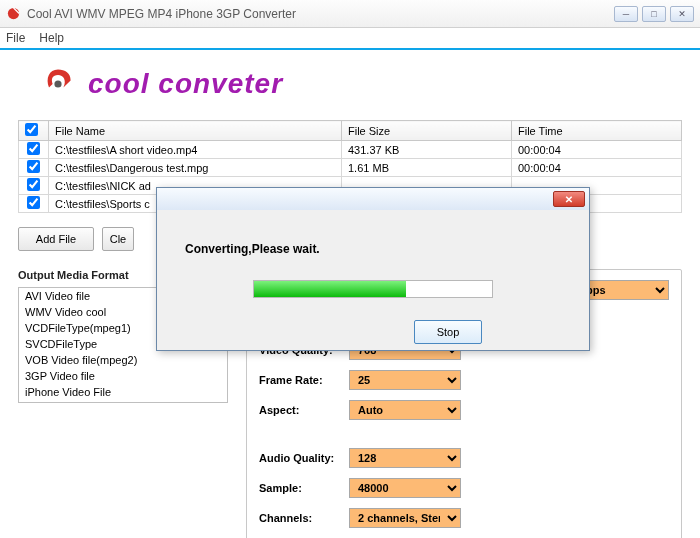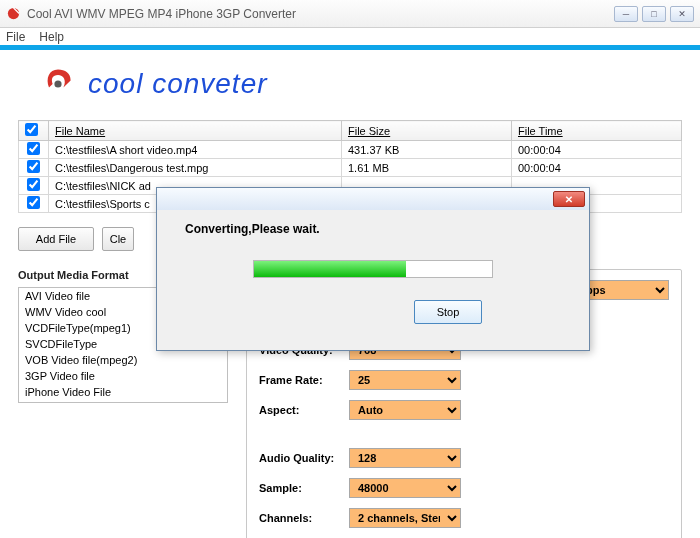--- a/index.html
+++ b/index.html
@@ -2,29 +2,29 @@
 <html><head>
 <meta charset="utf-8">
 <style>
 * { box-sizing: border-box; margin: 0; padding: 0; }
 body { font-family: Tahoma, Arial, sans-serif; font-size: 11px; background: #fff; width: 700px; height: 538px; overflow: hidden; position: relative; }
 .titlebar { height: 28px; background: linear-gradient(to bottom, #fdfdfd, #f0f0f0); border-bottom: 1px solid #d0d0d0; display: flex; align-items: center; padding: 0 6px; }
 .title-icon { width: 15px; height: 15px; margin-right: 6px; display:flex; align-items:center; justify-content:center; }
 .title-text { font-size: 12px; color: #5a5a5a; flex: 1; }
 .win-buttons { display: flex; gap: 4px; }
 .win-btn { width: 24px; height: 16px; border: 1px solid #a8b8d0; border-radius: 2px; background: linear-gradient(to bottom, #f8fbff, #d8e4f4); display: flex; align-items: center; justify-content: center; font-size: 9px; color: #556; cursor: pointer; }
-.menubar { height: 22px; border-bottom: 5px solid #0ea5e9; display: flex; align-items: center; padding: 0 6px; gap: 14px; font-size: 12px; color: #444; }
+.menubar { height: 22px; border-bottom: 2px solid #0ea5e9; display: flex; align-items: center; padding: 0 6px; gap: 14px; font-size: 12px; color: #444; }
 .menu-item { cursor: pointer; }
 .content { padding: 10px 18px 0 18px; }
 .logo-row { display: flex; align-items: center; padding: 6px 10px 18px 22px; }
 .logo-mark { width: 36px; height: 36px; position: relative; margin-right: 12px; }
 .logo-mark svg { width: 100%; height: 100%; }
-.logo-text { font-family: Arial, sans-serif; font-size: 28px; font-weight: normal; letter-spacing: 1px; color: #1d4ed8; text-transform: lowercase; font-style: italic; }
+.logo-text { font-family: Arial, sans-serif; font-size: 28px; font-weight: bold; letter-spacing: 1px; color: #a21caf; text-transform: lowercase; font-style: italic; }
 .file-table { border: 1px solid #bfbfbf; width: 100%; border-collapse: collapse; background: #fff; }
-.file-table th { font-weight: normal; text-align: left; font-size: 11px; border: 1px solid #c8c8c8; padding: 2px 6px; background: linear-gradient(to bottom,#fdfdfd,#f0f0f0); height: 18px; text-decoration: underline; }
+.file-table th { font-weight: normal; text-align: left; font-size: 11px; border: 1px solid #c8c8c8; padding: 2px 6px; background: linear-gradient(to bottom,#fdfdfd,#f0f0f0); height: 18px; }
 .file-table td { border: 1px solid #d8d8d8; padding: 1px 6px; height: 17px; font-size: 11px; }
 .chk-col { width: 30px; text-align: center; }
 .file-table td.chk-col { text-align: center; }
 .btn-row { margin-top: 14px; display: flex; gap: 8px; }
 .std-btn { width: 76px; height: 24px; border: 1px solid #a8a8a8; border-radius: 2px; background: linear-gradient(to bottom,#fdfdfd,#e8e8e8); font-size: 11px; cursor: pointer; }
 .lower { display: flex; margin-top: 18px; gap: 18px; }
 .out-format { width: 210px; }
 .grp-label { font-weight: bold; font-size: 11px; margin-bottom: 6px; color: #222; }
 .format-list { border: 1px solid #bfbfbf; background: #fff; height: 116px; overflow: hidden; }
 .format-list .item { padding: 2px 6px; font-size: 11px; }
@@ -35,21 +35,21 @@
 .srow .sel { height: 20px; border: 1px solid #a8a8a8; font-size: 11px; padding: 0 4px; background: #fdba74; }
 .srow .full { flex: 1; font-weight: bold; }
 .cols { display: flex; gap: 18px; flex-direction: column; }
 .col { flex: 1; }
 .col .srow .lbl { width: 90px; }
 .col .srow .sel { width: 112px; font-weight: bold; }
 
 .dialog { position: absolute; left: 156px; top: 187px; width: 434px; height: 164px; border: 1px solid #6b88a8; background: #f0f0f0; box-shadow: 2px 2px 8px rgba(0,0,0,0.25); }
 .dlg-title { height: 22px; background: linear-gradient(to bottom,#f7fbff,#dde8f6); display: flex; justify-content: flex-end; align-items: center; padding: 0 4px; }
 .dlg-close { width: 32px; height: 16px; background: linear-gradient(to bottom,#f28a80,#d13c2a); border: 1px solid #a03024; border-radius: 2px; display: flex; align-items:center; justify-content:center; color: #fff; font-size: 10px; cursor: pointer; font-weight: bold; }
-.dlg-body { padding: 12px 28px; }
+.dlg-body { padding: 12px 28px; margin-top: 20px; }
 .dlg-msg { font-size: 12px; font-weight: bold; margin-bottom: 24px; }
 .progress { width: 240px; height: 18px; border: 1px solid #b8b8b8; background: #fff; margin: 0 auto; position: relative; }
 .progress-fill { position: absolute; left: 0; top: 0; bottom: 0; width: 64%; background: linear-gradient(to bottom,#7cf27c,#0dbb0d); }
 .dlg-btn-row { display: flex; justify-content: center; margin-top: 22px; padding-left: 150px; }
 .dlg-btn { width: 68px; height: 24px; border: 1px solid #4a88c0; border-radius: 2px; background: linear-gradient(to bottom,#f8fcff,#dcecfa); font-size: 11px; cursor: pointer; }
 input[type=checkbox] { cursor: pointer; }
 </style>
 </head>
 <body>
 

